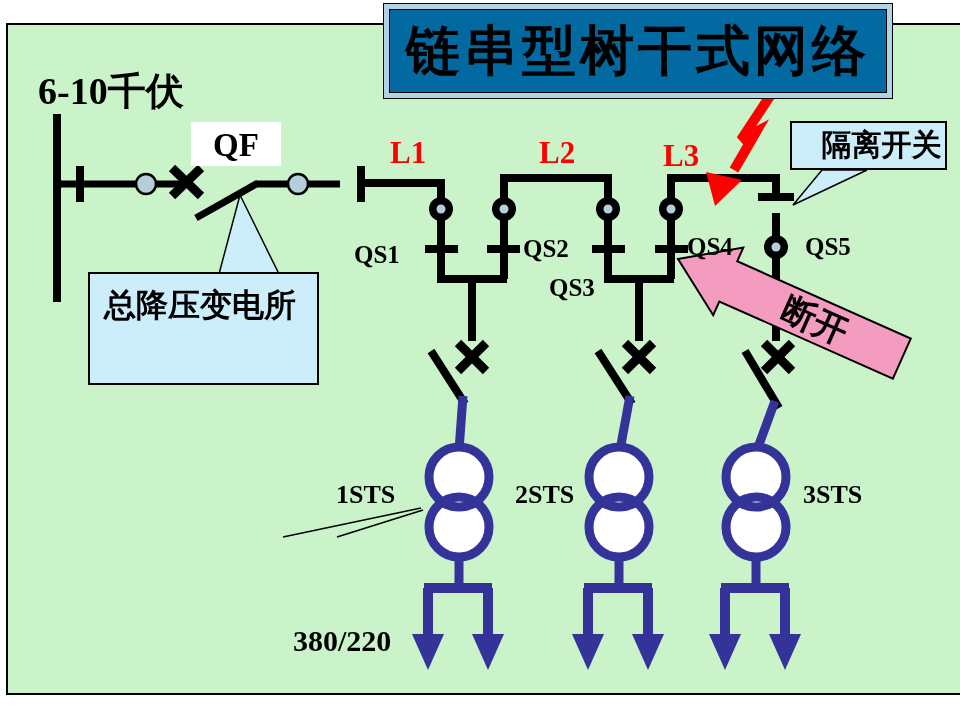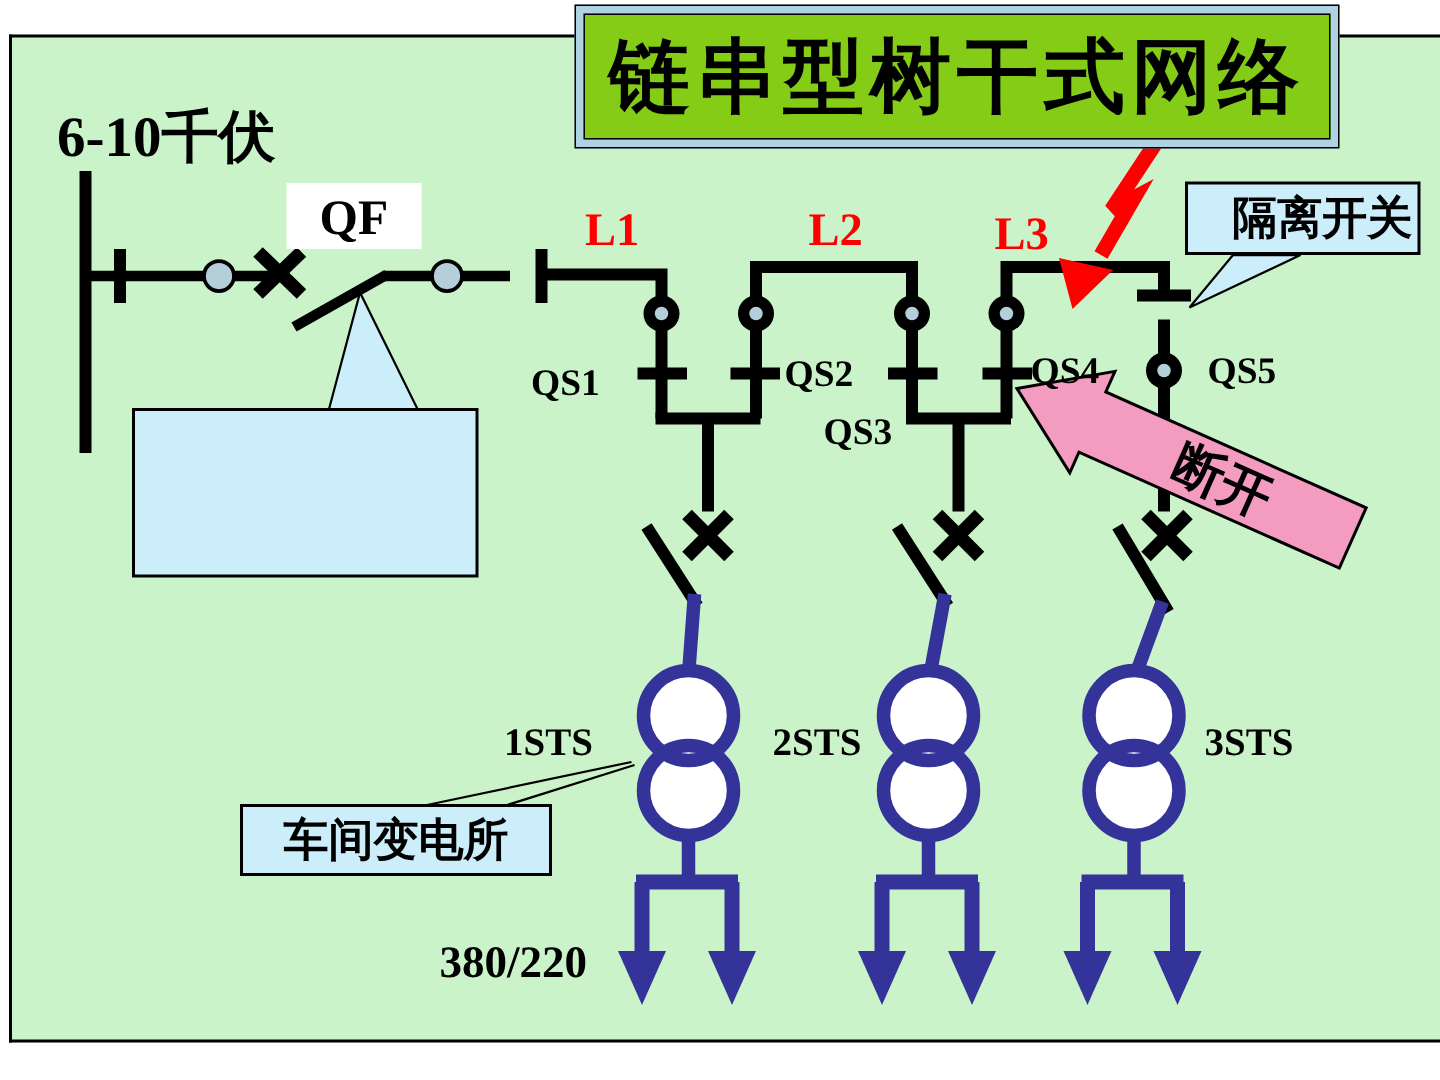--- a/index.html
+++ b/index.html
@@ -7,21 +7,21 @@
          font-family:"Liberation Sans",sans-serif;}
   .canvas{position:absolute;left:6px;top:23px;width:954px;height:672px;box-sizing:border-box;
           background:#CBF3CA;border:2px solid #000;border-right:none;}
   .diagram{position:absolute;left:0;top:0;width:960px;height:720px;}
   .serifb{font-family:"Liberation Serif",serif;font-weight:bold;}
   .callout{position:absolute;box-sizing:border-box;background:#CCEEFA;border:2px solid #000;
            color:#000;font-weight:bold;font-family:"Liberation Sans",sans-serif;}
   .center{display:flex;align-items:center;justify-content:center;}
   .title-box{position:absolute;left:383px;top:3px;width:510px;height:96px;box-sizing:border-box;
              background:#AFD3E2;border:1px solid #000;padding:5px;}
-  .title-inner{width:100%;height:100%;box-sizing:border-box;background:#84cc16;border:1px solid #000;
+  .title-inner{width:100%;height:100%;box-sizing:border-box;background:#0369a1;border:1px solid #000;
                display:flex;align-items:center;justify-content:center;
                font-size:54px;font-weight:bold;letter-spacing:4px;color:#000;
                font-family:"Liberation Sans",sans-serif;}
   .iso{left:790px;top:121px;width:157px;height:49px;font-size:30px;padding-left:26px;}
   .mainbrk{left:88px;top:272px;width:231px;height:113px;font-size:32px;line-height:50px;
            padding:6px 0 0 14px;}
   .workshop{left:160px;top:536px;width:208px;height:48px;font-size:30px;}
 </style>
 </head>
 <body>
@@ -173,18 +173,16 @@
 
   <div class="title-box">
     <div class="title-inner">链串型树干式网络</div>
   </div>
 
   <div class="callout center iso">
     <span>隔离开关</span>
   </div>
 
   <div class="callout mainbrk">
+    <div>总降压变电所</div>
   </div>
 
-  <div class="callout center workshop">
-    <span>车间变电所</span>
-  </div>
 </div>
 
 </body></html>

